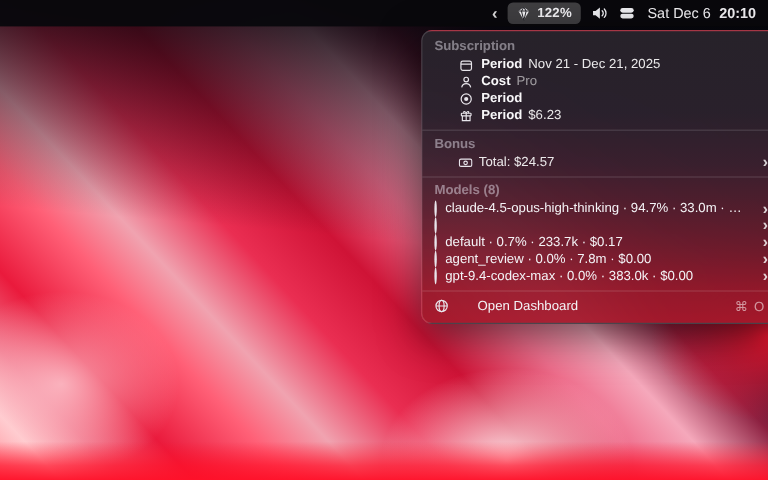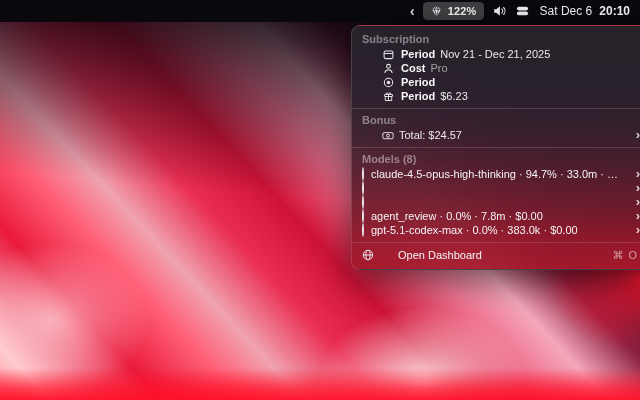--- a/index.html
+++ b/index.html
@@ -182,36 +182,37 @@
       <div class="mrow">
         <span class="ic">
           <span class="pie"></span></span>
         <span class="grow"></span>
         <span class="chev">›</span>
       </div>
 
       <div class="mrow">
         <span class="ic">
           <span class="pie"></span></span>
+        <span class="mtext">default · 0.7% · 233.7k · $0.17</span>
         <span class="grow"></span>
         <span class="chev">›</span>
       </div>
 
       <div class="mrow">
         <span class="ic">
           <span class="pie"></span></span>
         <span class="mtext">agent_review · 0.0% · 7.8m · $0.00</span>
         <span class="grow"></span>
         <span class="chev">›</span>
       </div>
 
       <div class="mrow">
         <span class="ic">
           <span class="pie"></span></span>
-        <span class="mtext">gpt-5.1-codex-max · 0.0% · 383.0k · $0.00</span>
+        <span class="mtext">gpt-9.4-codex-max · 0.0% · 383.0k · $0.00</span>
         <span class="grow"></span>
         <span class="chev">›</span>
       </div>
     </div>
 
     <div class="divider"></div>
 
     <div class="footer-row">
       <span class="ic">
         <svg width="12" height="12" viewBox="0 0 12 12" stroke="#e8e5eb" stroke-width="1" fill="none">

